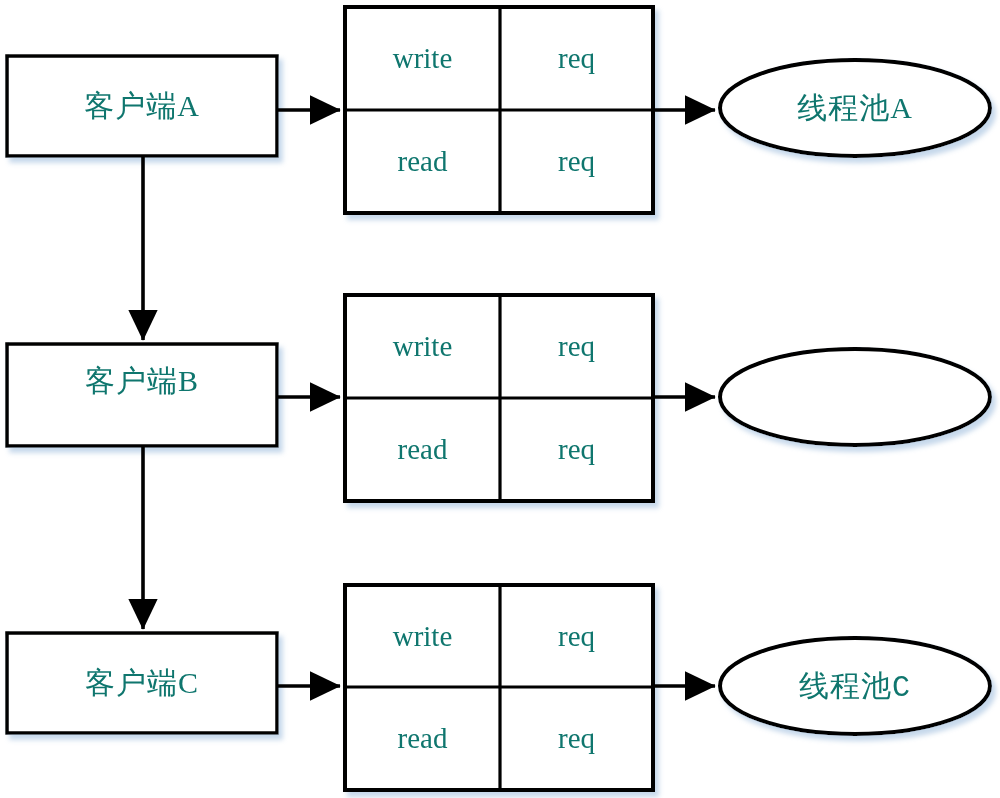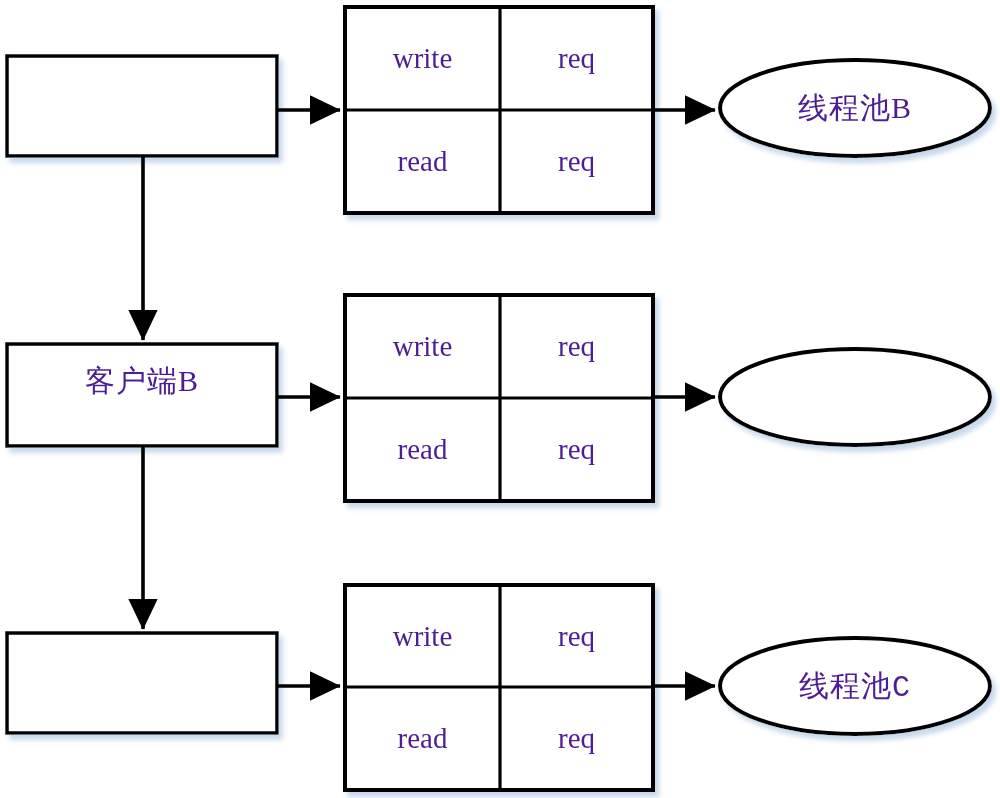--- a/index.html
+++ b/index.html
@@ -25,21 +25,21 @@
     width: 1000px;
     height: 798px;
   }
   .node-label {
     position: absolute;
     display: flex;
     align-items: center;
     justify-content: center;
     text-align: right;
     white-space: nowrap;
-    color: #4c1d95;
+    color: #0f766e;
     pointer-events: none;
   }
   .client-label {
     font-size: 30px;
     letter-spacing: 1px;
   }
   .pool-label {
     font-size: 30px;
     letter-spacing: 1px;
   }
@@ -100,36 +100,38 @@
     <rect x="345" y="585" width="308" height="205" fill="#ffffff" stroke="#000000" stroke-width="4" filter="url(#softshadow)"></rect>
     <line x1="500" y1="585" x2="500" y2="790" stroke="#000000" stroke-width="3.2"></line>
     <line x1="345" y1="687" x2="653" y2="687" stroke="#000000" stroke-width="3.2"></line>
 
     <ellipse cx="855" cy="686" rx="135" ry="48" fill="#ffffff" stroke="#000000" stroke-width="4" filter="url(#softshadow)"></ellipse>
 
     <line x1="277" y1="686" x2="340" y2="686" stroke="#000000" stroke-width="3.6" marker-end="url(#arrowhead)"></line>
     <line x1="653" y1="686" x2="715" y2="686" stroke="#000000" stroke-width="3.6" marker-end="url(#arrowhead)"></line>
   </svg>
 
+  <div class="node-label client-label" style="left:7px; top:56px; width:270px; height:100px;">客户端A</div>
 
   <div class="node-label cell-label" style="left:345px; top:7px; width:155px; height:103px;">write</div>
   <div class="node-label cell-label" style="left:500px; top:7px; width:153px; height:103px;">req</div>
   <div class="node-label cell-label" style="left:345px; top:110px; width:155px; height:103px;">read</div>
   <div class="node-label cell-label" style="left:500px; top:110px; width:153px; height:103px;">req</div>
 
-  <div class="node-label pool-label" style="left:720px; top:60px; width:270px; height:96px;">线程池B</div>
+  <div class="node-label pool-label" style="left:720px; top:60px; width:270px; height:96px;">线程池A</div>
 
   <div class="node-label client-label" style="left:7px; top:344px; width:270px; height:74px;">客户端B</div>
 
   <div class="node-label cell-label" style="left:345px; top:295px; width:155px; height:103px;">write</div>
   <div class="node-label cell-label" style="left:500px; top:295px; width:153px; height:103px;">req</div>
   <div class="node-label cell-label" style="left:345px; top:398px; width:155px; height:103px;">read</div>
   <div class="node-label cell-label" style="left:500px; top:398px; width:153px; height:103px;">req</div>
 
 
+  <div class="node-label client-label" style="left:7px; top:633px; width:270px; height:100px;">客户端C</div>
 
   <div class="node-label cell-label" style="left:345px; top:585px; width:155px; height:102px;">write</div>
   <div class="node-label cell-label" style="left:500px; top:585px; width:153px; height:102px;">req</div>
   <div class="node-label cell-label" style="left:345px; top:687px; width:155px; height:103px;">read</div>
   <div class="node-label cell-label" style="left:500px; top:687px; width:153px; height:103px;">req</div>
 
   <div class="node-label pool-label" style="left:720px; top:638px; width:270px; height:96px;font-family:Liberation Mono, monospace;">线程池C</div>
 
 </div>
 

